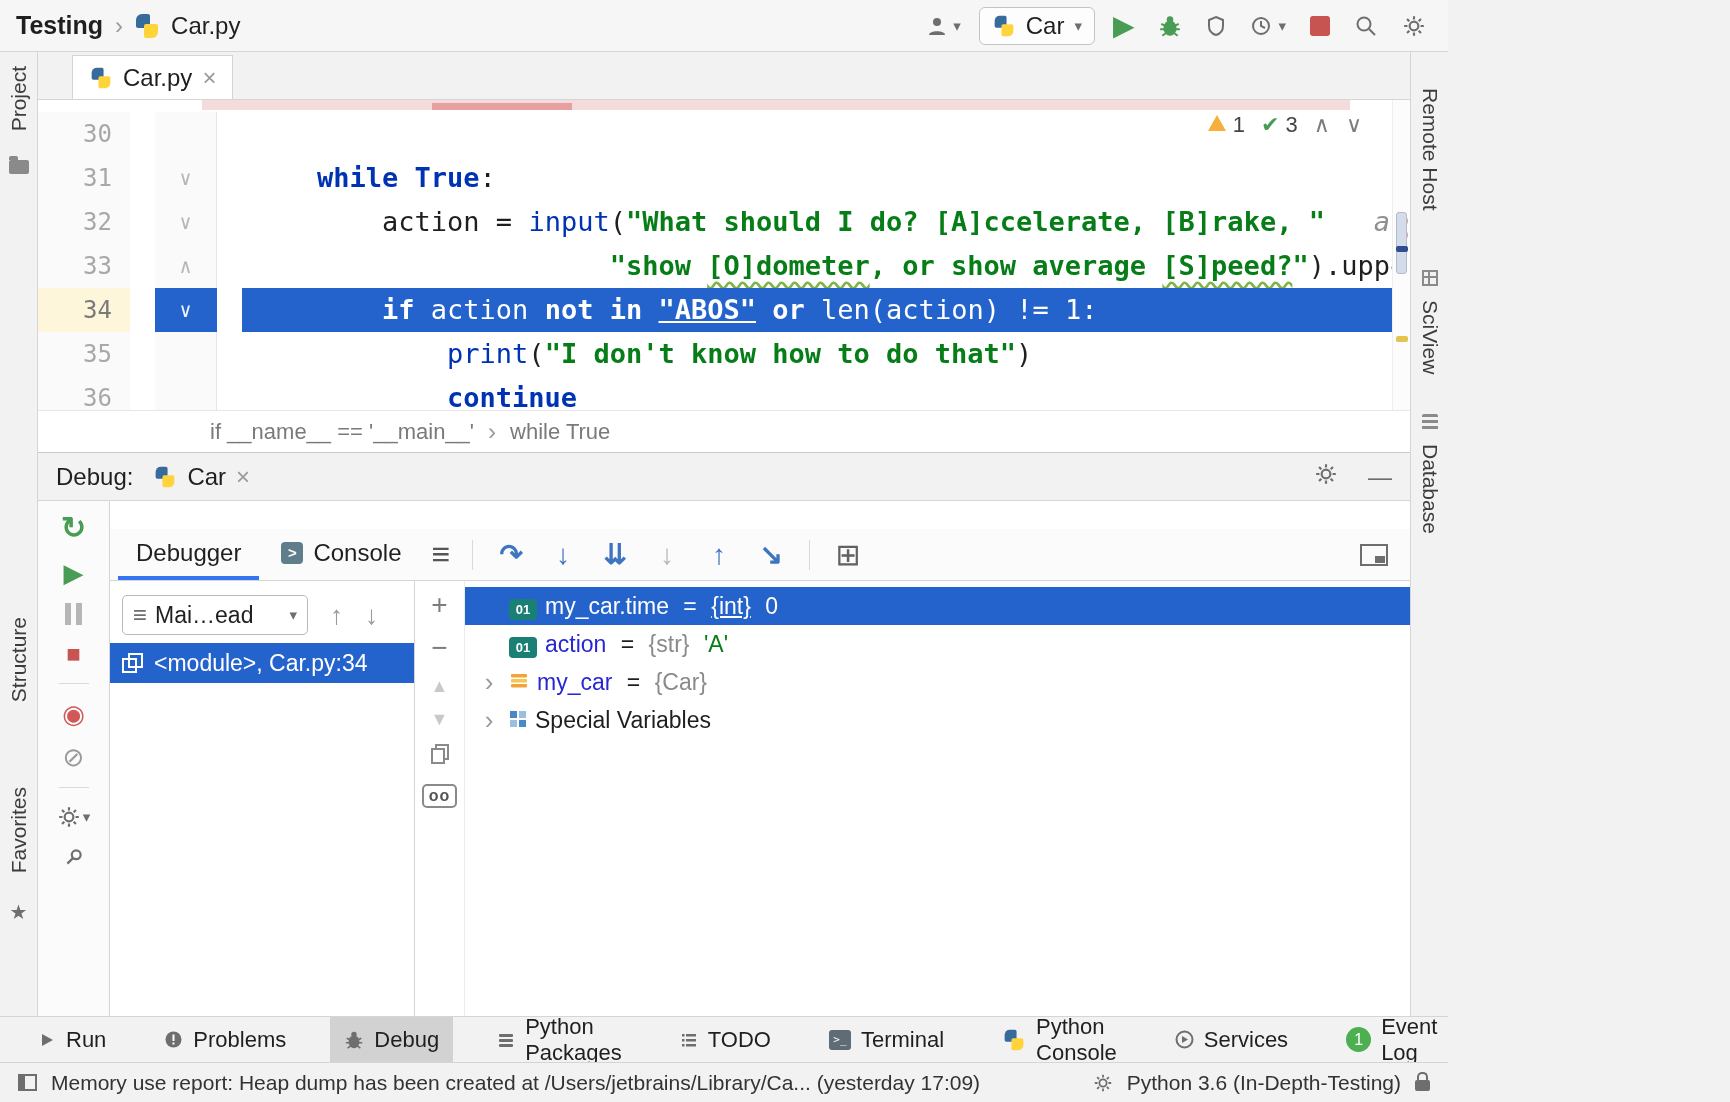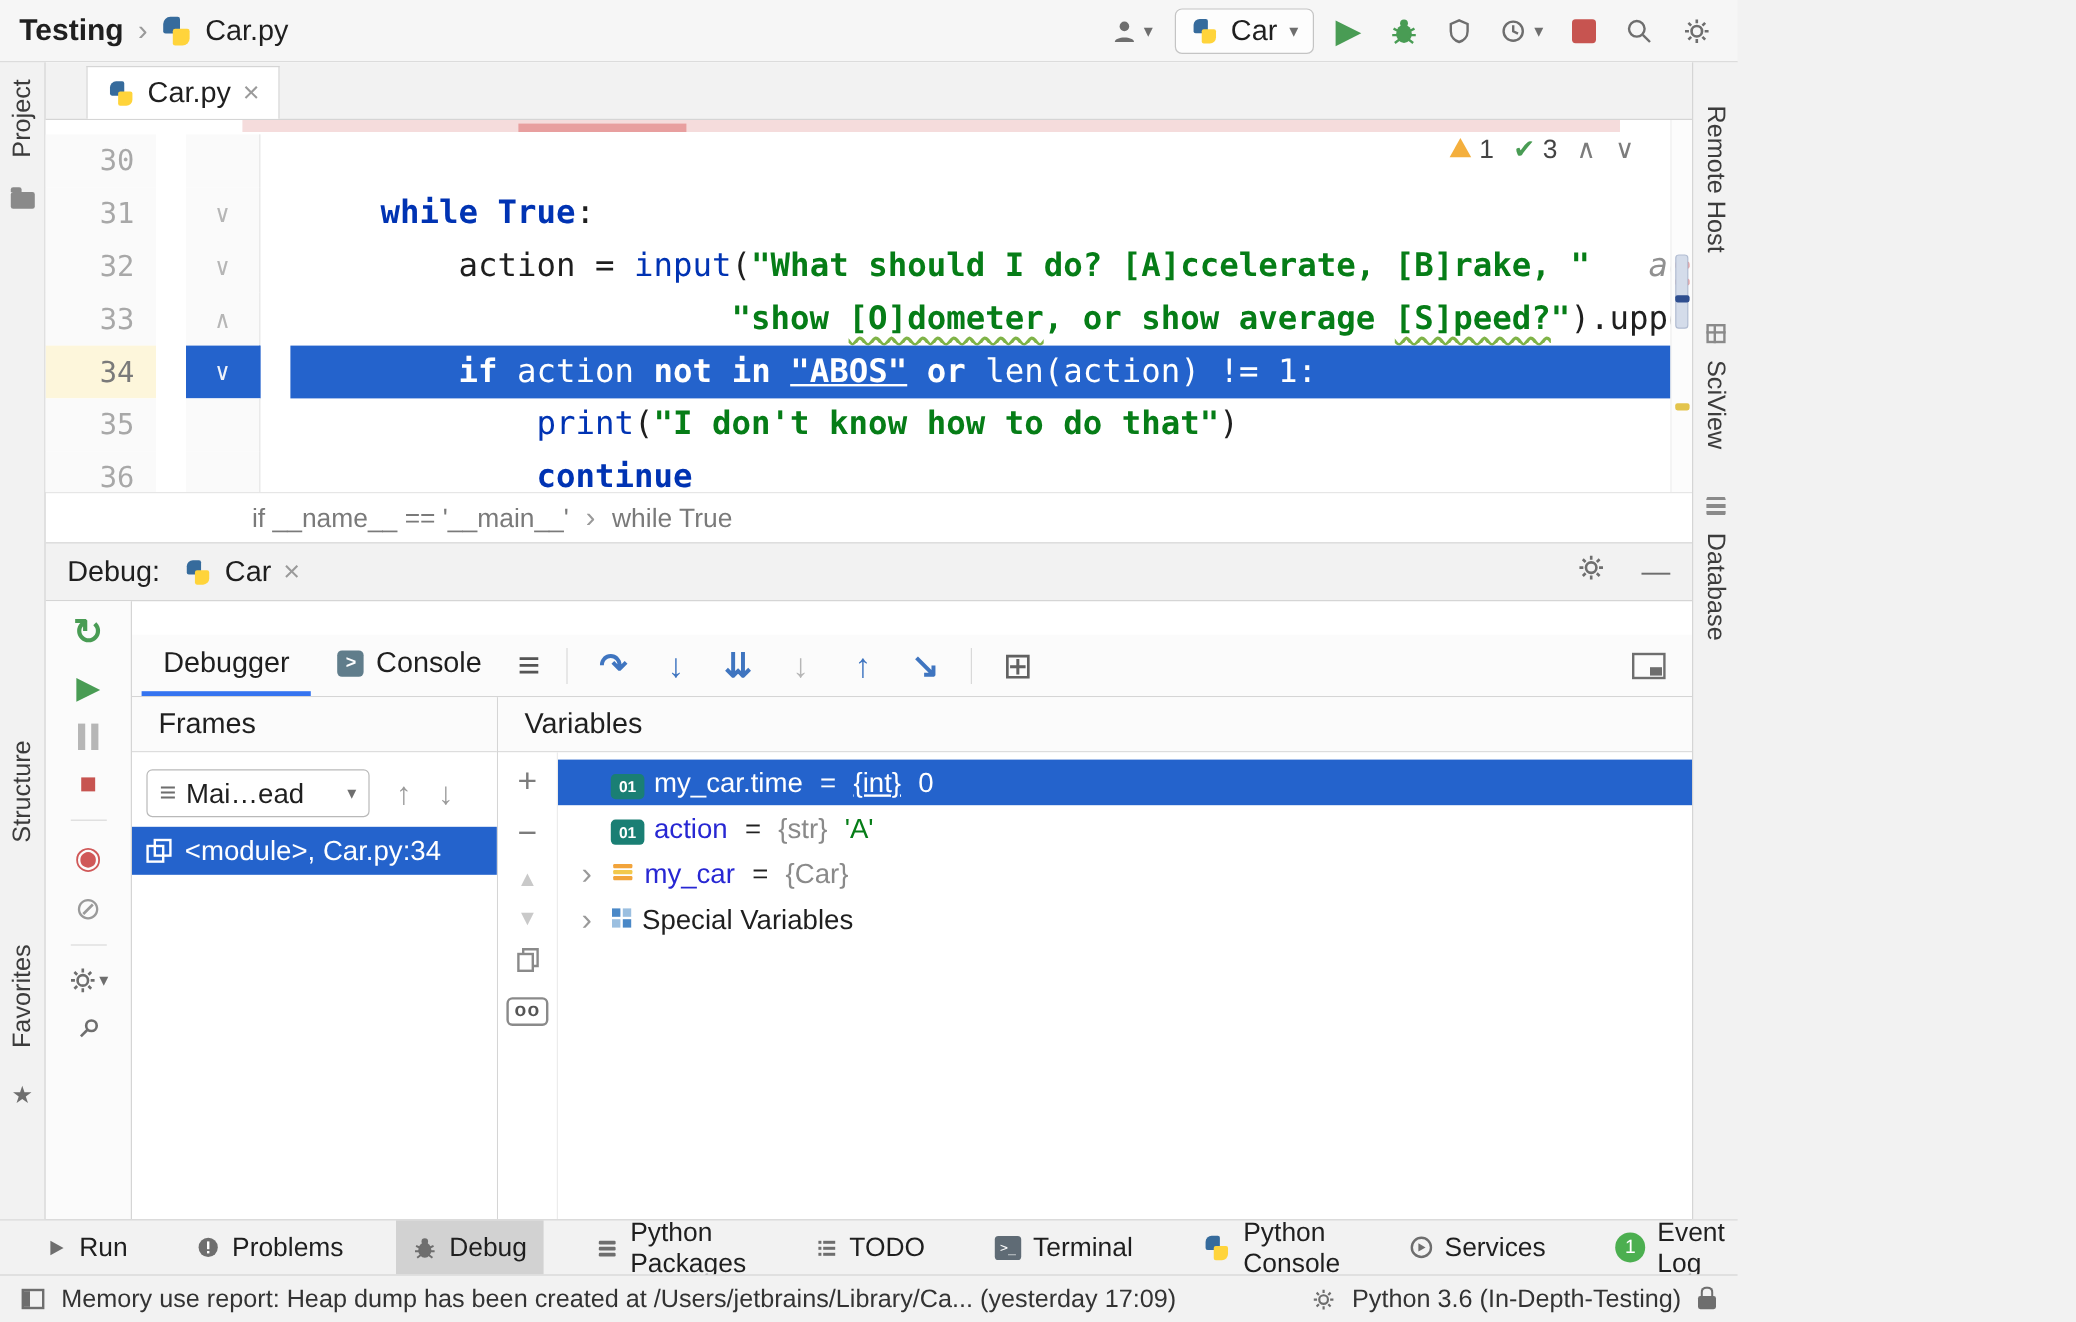--- a/index.html
+++ b/index.html
@@ -407,40 +407,38 @@
               <span class="step">↑</span>
               <span class="step">↘</span>
               <span class="vsep-v"></span>
               <span class="step dark">⊞</span>
               <span class="layout-icon"></span>
             </div>
 
             <div class="debug-panes">
 
               <div class="frames-pane">
-                <div class="pane-header">Frames</div>
                 <div class="frames-body">
                   <div class="thread-row">
                     <span class="thread-dd">
                       <span class="thread-ic">≡</span>
                       <span class="lbl">Mai…ead</span>
                       <span class="dd-arrow">▾</span>
                     </span>
                     <span class="arrow-btn">↑</span>
                     <span class="arrow-btn">↓</span>
                   </div>
                   <div class="frame-row">
                     <span class="frame-icon"></span>
                     <span>&lt;module&gt;, Car.py:34</span>
                   </div>
                 </div>
               </div>
 
               <div class="vars-pane">
-                <div class="pane-header">Variables</div>
                 <div class="vars-body">
                   <div class="vars-toolbar">
                     <span class="vtb">+</span>
                     <span class="vtb">−</span>
                     <span class="vtb dis">▲</span>
                     <span class="vtb dis">▼</span>
                     <span>
                       <svg width="20" height="22">
                           <rect x="2" y="6" width="12" height="14" fill="none" stroke="#8a8a8a" stroke-width="2"></rect>
                           <path d="M6 6V2h12v14h-4" fill="none" stroke="#8a8a8a" stroke-width="2"></path>

